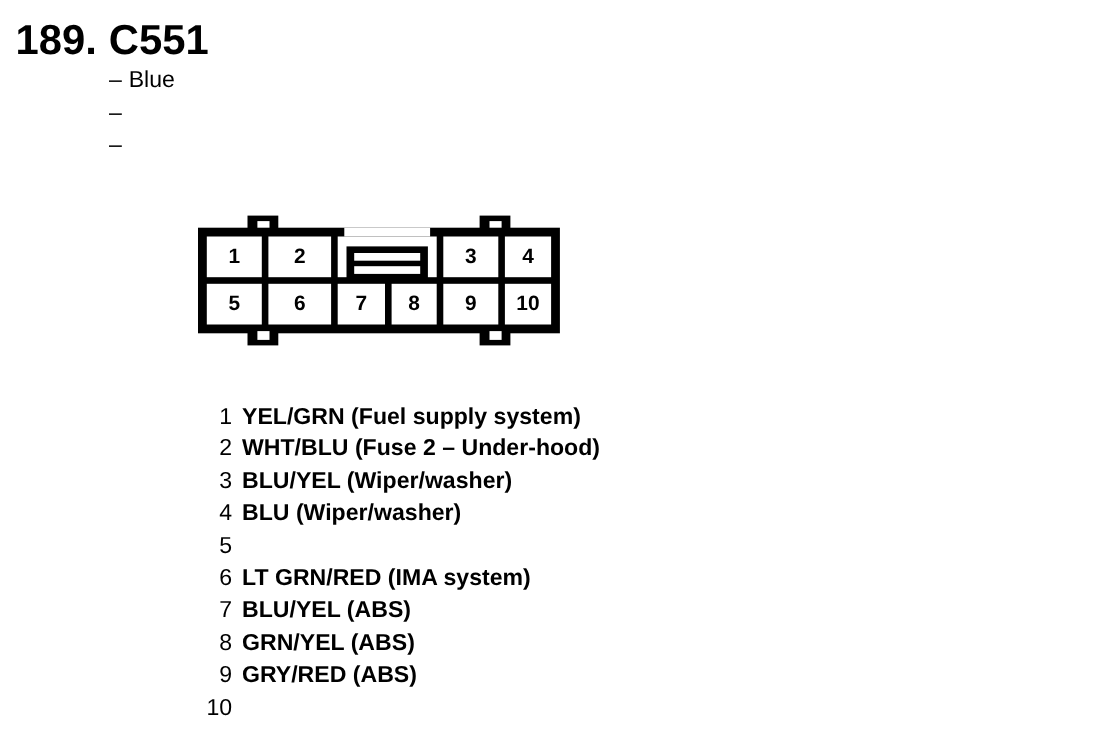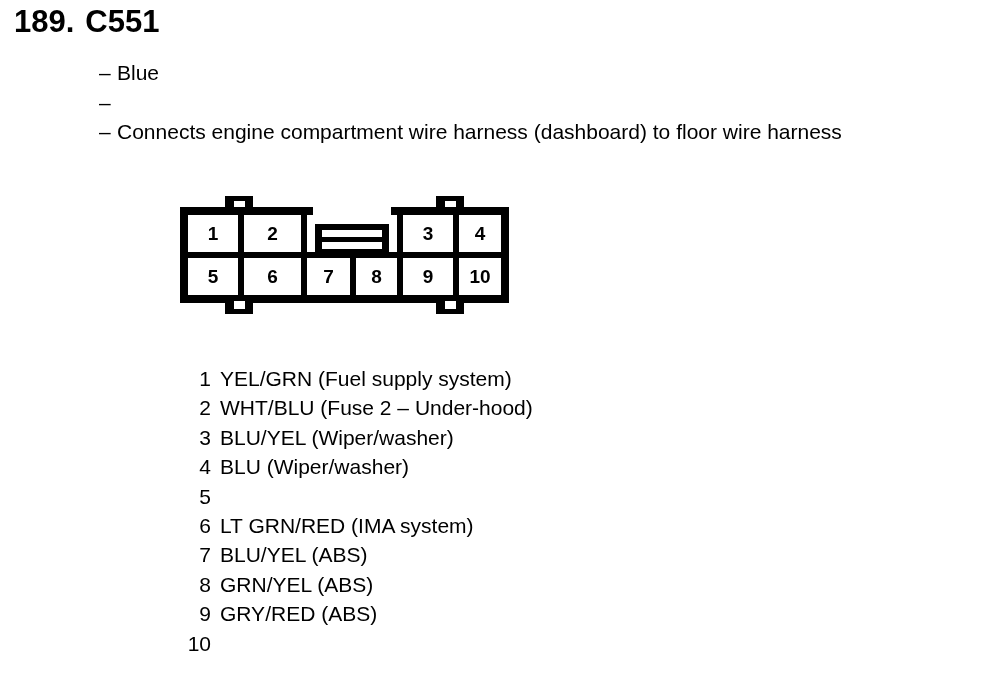--- a/index.html
+++ b/index.html
@@ -21,22 +21,22 @@
   
   #header-block {
     position: absolute;
     left: 0;
     top: 0;
     width: 1008px;
   }
   #page-title {
     position: absolute;
     left: 14px;
-    top: 4px;
-    font-size: 31px;
+    top: 16px;
+    font-size: 38px;
     font-weight: bold;
     letter-spacing: 0px;
     white-space: nowrap;
   }
   #page-title .title-num {
     margin-right: 11px;
   }
   #description-list {
     position: absolute;
     left: 99px;
@@ -156,20 +156,21 @@
     white-space: nowrap;
   }
   .pin-num {
     width: 31px;
     flex: 0 0 31px;
     text-align: right;
   }
   .pin-desc {
     flex: 0 1 auto;
     padding-left: 9px;
+    font-weight: bold;
   }
 </style>
 </head>
 <body>
 
 <div id="header-block">
 
   <div id="page-title">
     <span class="title-num">189.</span><span class="title-id">C551</span>
   </div>
@@ -177,21 +178,20 @@
   <div id="description-list">
     <div class="desc-line">
       <span class="desc-dash">–</span>
       <span class="desc-text">Blue</span>
     </div>
     <div class="desc-line">
       <span class="desc-dash">–</span>
     </div>
     <div class="desc-line">
       <span class="desc-dash">–</span>
-      <span class="desc-text">Connects engine compartment wire harness (dashboard) to floor wire harness</span>
     </div>
   </div>
 
 </div>
 
 <div id="connector-diagram">
 
   <div class="tab tab-top" style="left:45px;">
     <div class="tab-notch"></div>
   </div>

